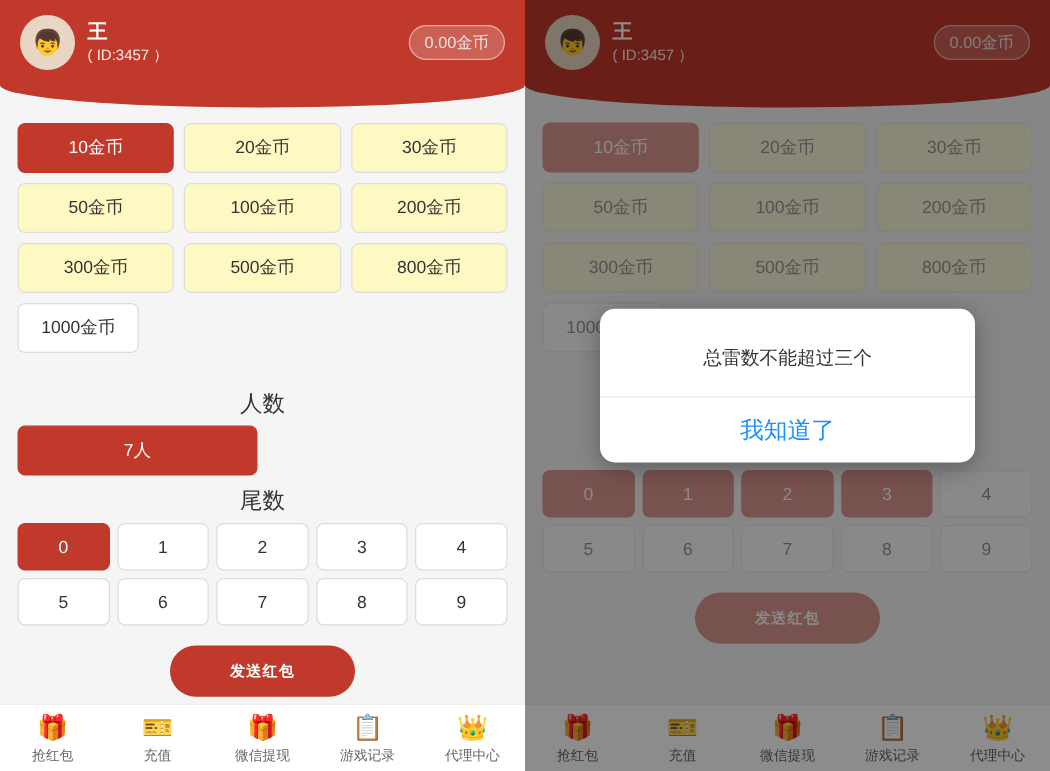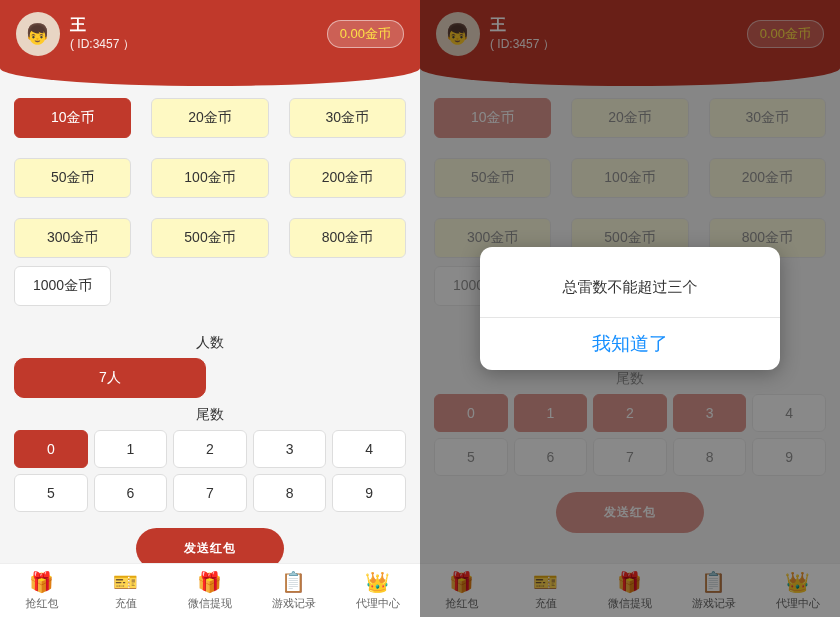--- a/index.html
+++ b/index.html
@@ -67,42 +67,42 @@
       font-size: 16px;
       font-weight: bold;
     }
     .user-id {
       font-size: 12px;
       opacity: 0.9;
     }
     .balance-badge {
       background: rgba(255,255,255,0.2);
       border: 1px solid rgba(255,255,255,0.5);
-      color: #fde047;
+      color: #e5e5e5;
       padding: 4px 12px;
       border-radius: 16px;
       font-size: 13px;
       z-index: 1;
       text-align: center;
     }
 
     
     .content {
       margin-top: 22px;
       padding: 8px 14px;
       flex: 1;
       overflow-y: auto;
       z-index: 2;
     }
 
     
     .coin-grid {
       display: grid;
       grid-template-columns: repeat(3, 1fr);
-      gap: 20px;
+      gap: 8px;
       margin-bottom: 8px;
     }
     .coin-btn {
       background: #fef9c3;
       border: 1.5px solid #ddd;
       border-radius: 6px;
       padding: 10px 4px;
       text-align: center;
       font-size: 14px;
       color: #333;
@@ -121,21 +121,21 @@
       font-size: 14px;
       color: #333;
       cursor: pointer;
       display: inline-block;
       margin-bottom: 20px;
     }
 
     
     .section-label {
       text-align: center;
-      font-size: 14px;
+      font-size: 18px;
       color: #333;
       margin: 8px 0 6px;
       font-weight: 500;
     }
 
     
     .people-row {
       display: grid;
       grid-template-columns: 1fr 1fr;
       gap: 8px;
@@ -146,21 +146,20 @@
       border-radius: 6px;
       padding: 10px 4px;
       text-align: center;
       font-size: 14px;
       cursor: pointer;
     }
     .people-btn.active {
       background: #c0392b;
       border-color: #c0392b;
       color: white;
-      border-radius: 10px;
     }
     .people-btn.inactive {
       background: white;
       color: #333;
     }
 
     
     .digit-grid {
       display: grid;
       grid-template-columns: repeat(5, 1fr);

